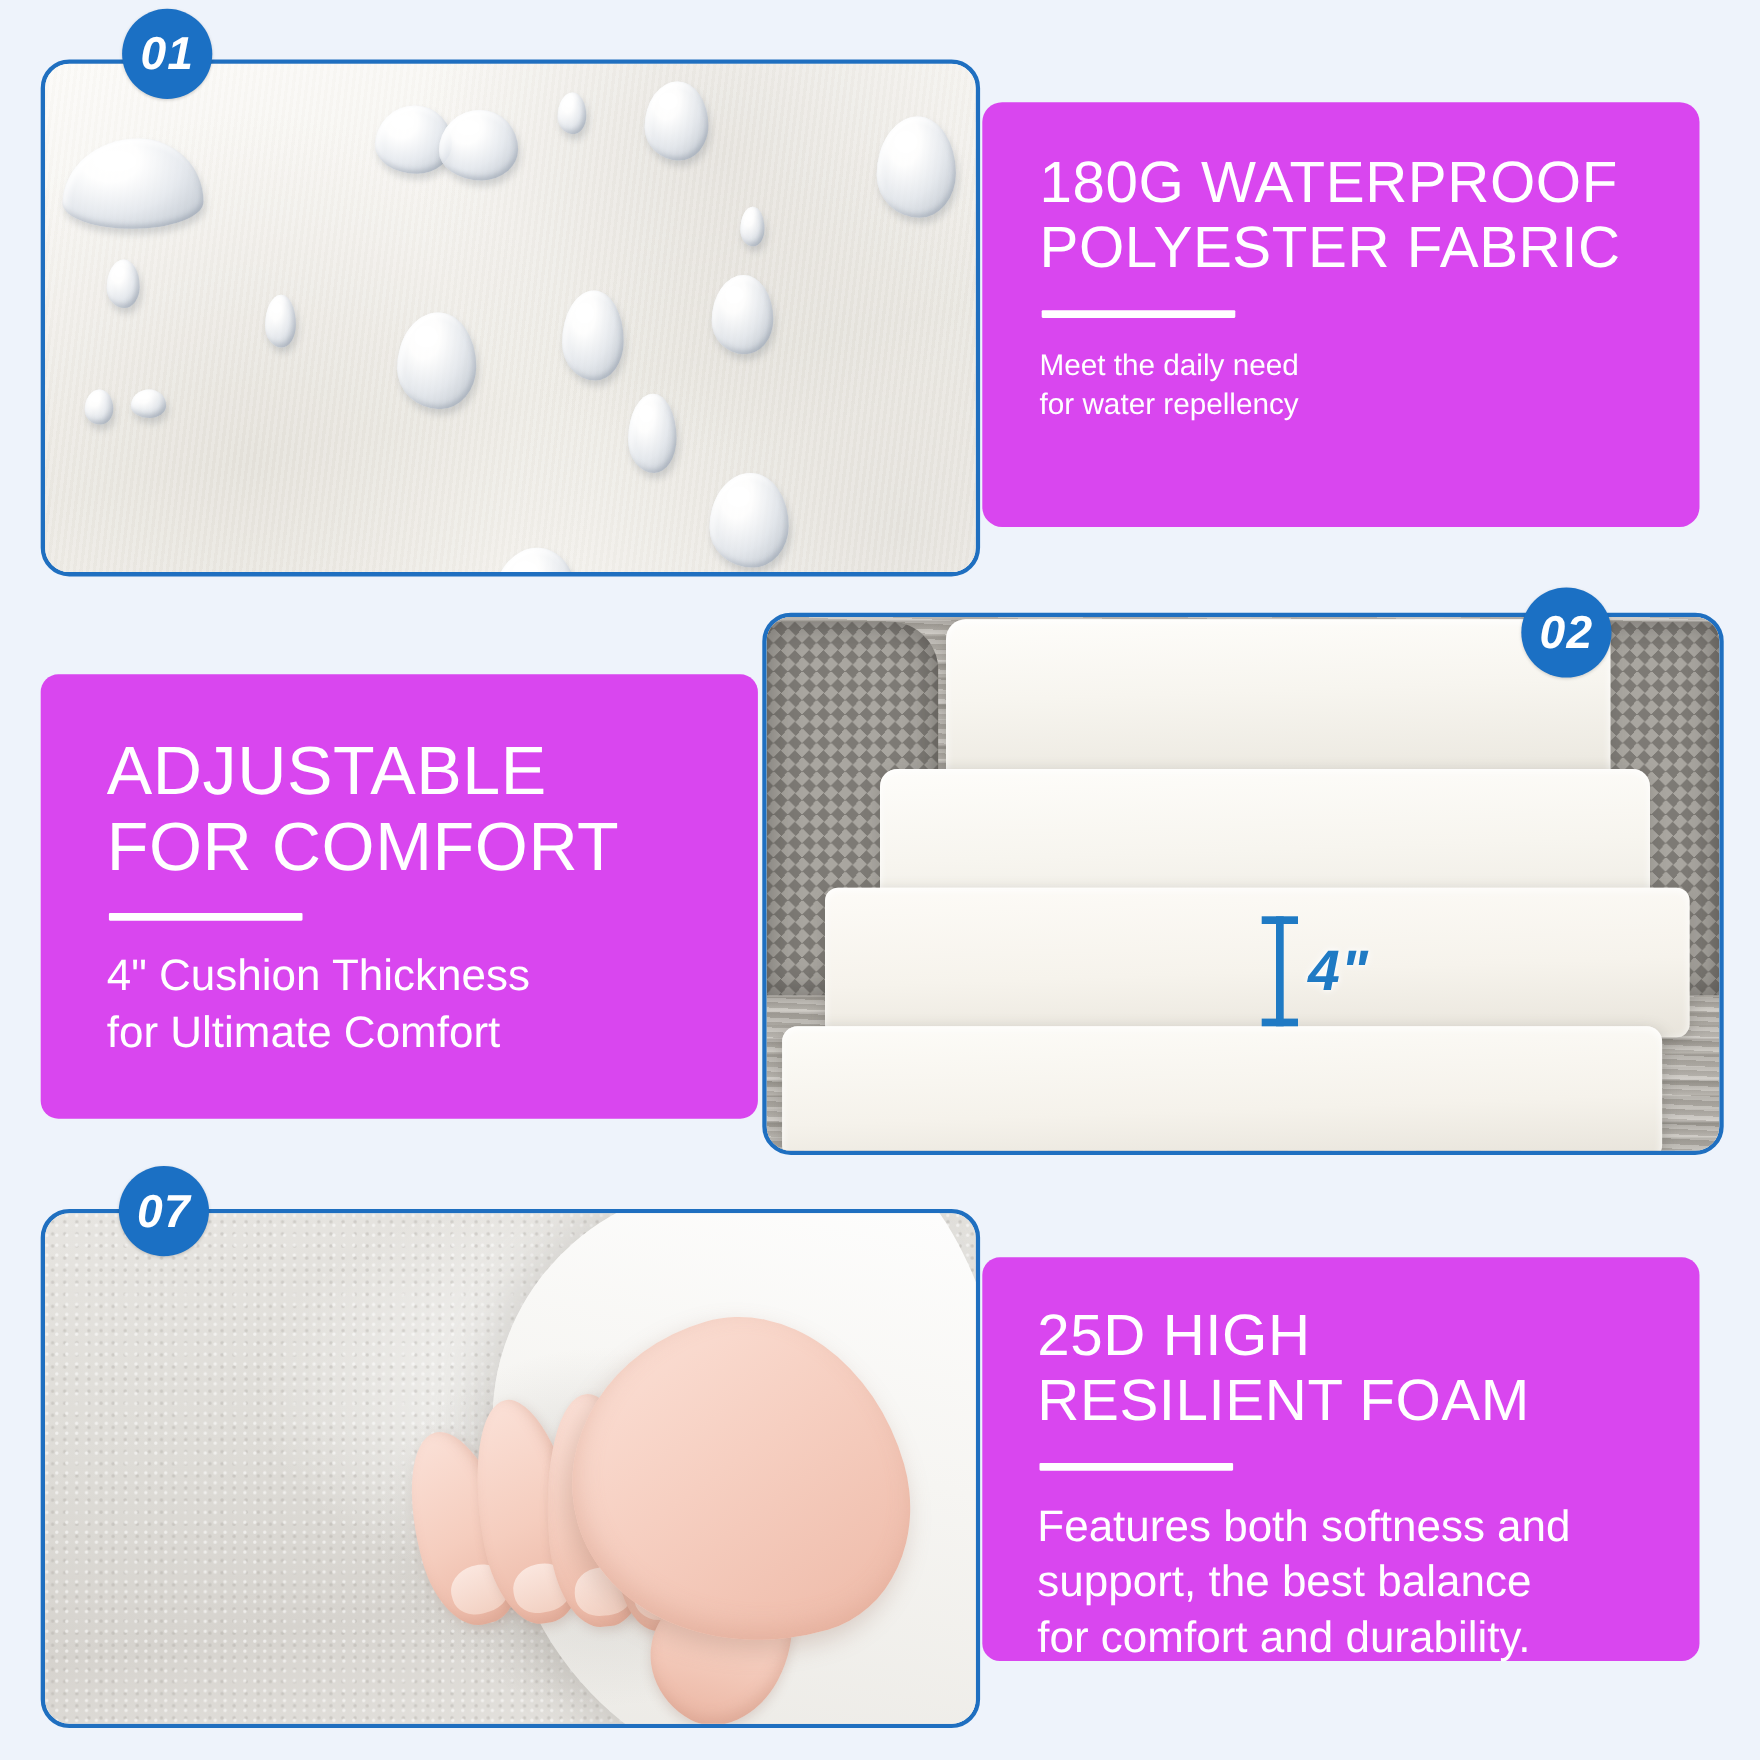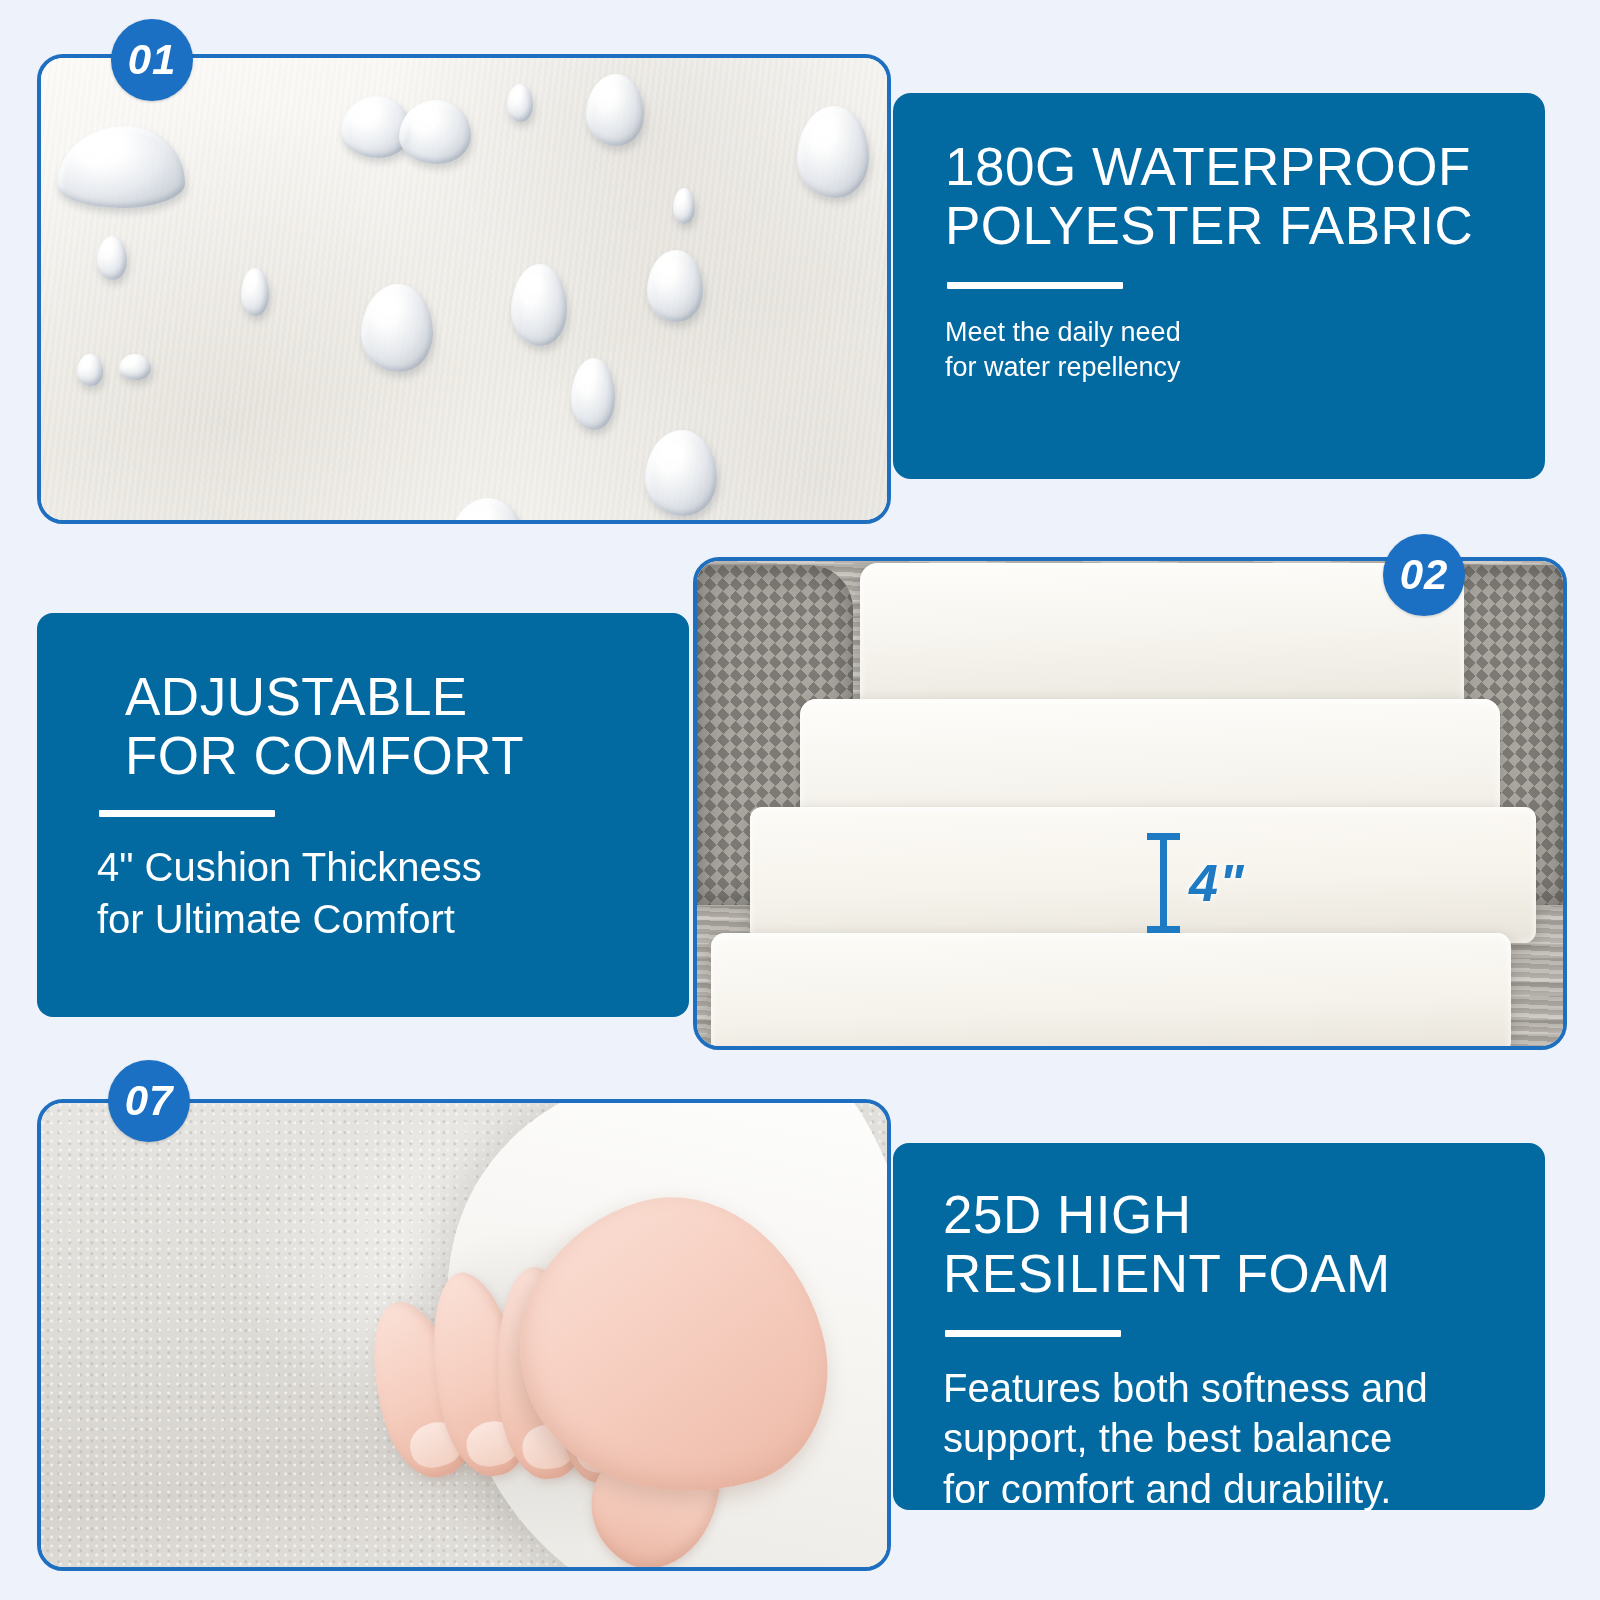--- a/index.html
+++ b/index.html
@@ -17,21 +17,21 @@
     border:4px solid #1f6fc0;
     border-radius:26px;
     overflow:hidden;
     background:#f2f0ec;
   }
   .photo .inner { position:absolute; inset:0; }
 
   
   .card {
     position:absolute;
-    background:#0369a1;
+    background:#d946ef;
     border-radius:16px;
     padding:0;
   }
   .card .pad { position:absolute; left:52px; right:30px; top:0; }
   .card h2 {
     color:#ffffff;
     font-weight:400;
     letter-spacing:0.5px;
     line-height:1.12;
     white-space:pre-line;
@@ -102,21 +102,21 @@
   
   #panel1-card { left:893px; top:93px; width:652px; height:386px; border-radius:18px; }
   #panel1-card .pad { top:44px; left:52px; right:26px; }
   #panel1-card h2 { font-size:53px; }
   #panel1-card .rule { margin:26px 0 26px 2px; }
   #panel1-card p { font-size:27px; }
 
   
   #panel2-card { left:37px; top:613px; width:652px; height:404px; }
   #panel2-card .pad { top:54px; left:60px; right:24px; }
-  #panel2-card h2 { font-size:53px;margin-left:28px; }
+  #panel2-card h2 { font-size:62px; }
   #panel2-card .rule { margin:24px 0 24px 2px; }
   #panel2-card p { font-size:40px; }
 
   #panel2-photo { left:693px; top:557px; width:874px; height:493px; }
   .sofa-bg { position:absolute; inset:0; background:#cfcbc5; }
   
   .stone {
     position:absolute; inset:0;
     background:
       repeating-linear-gradient(0deg,
@@ -222,21 +222,21 @@
     z-index:2;
   }
 
   #panel3-card { left:893px; top:1143px; width:652px; height:367px; }
   #panel3-card .pad { top:42px; left:50px; right:20px; }
   #panel3-card h2 { font-size:53px; }
   #panel3-card .rule { margin:26px 0 26px 2px; }
   #panel3-card p { font-size:40px; line-height:1.26; }
 
   
-  #badge-01 { left:111px; top:19px; }
+  #badge-01 { left:111px; top:8px; }
   #badge-02 { left:1383px; top:534px; }
   #badge-03 { left:108px; top:1060px; }
 </style>
 </head>
 <body>
 
 <div id="stage">
 
   <div class="photo" id="panel1-photo">
     <div class="inner">

